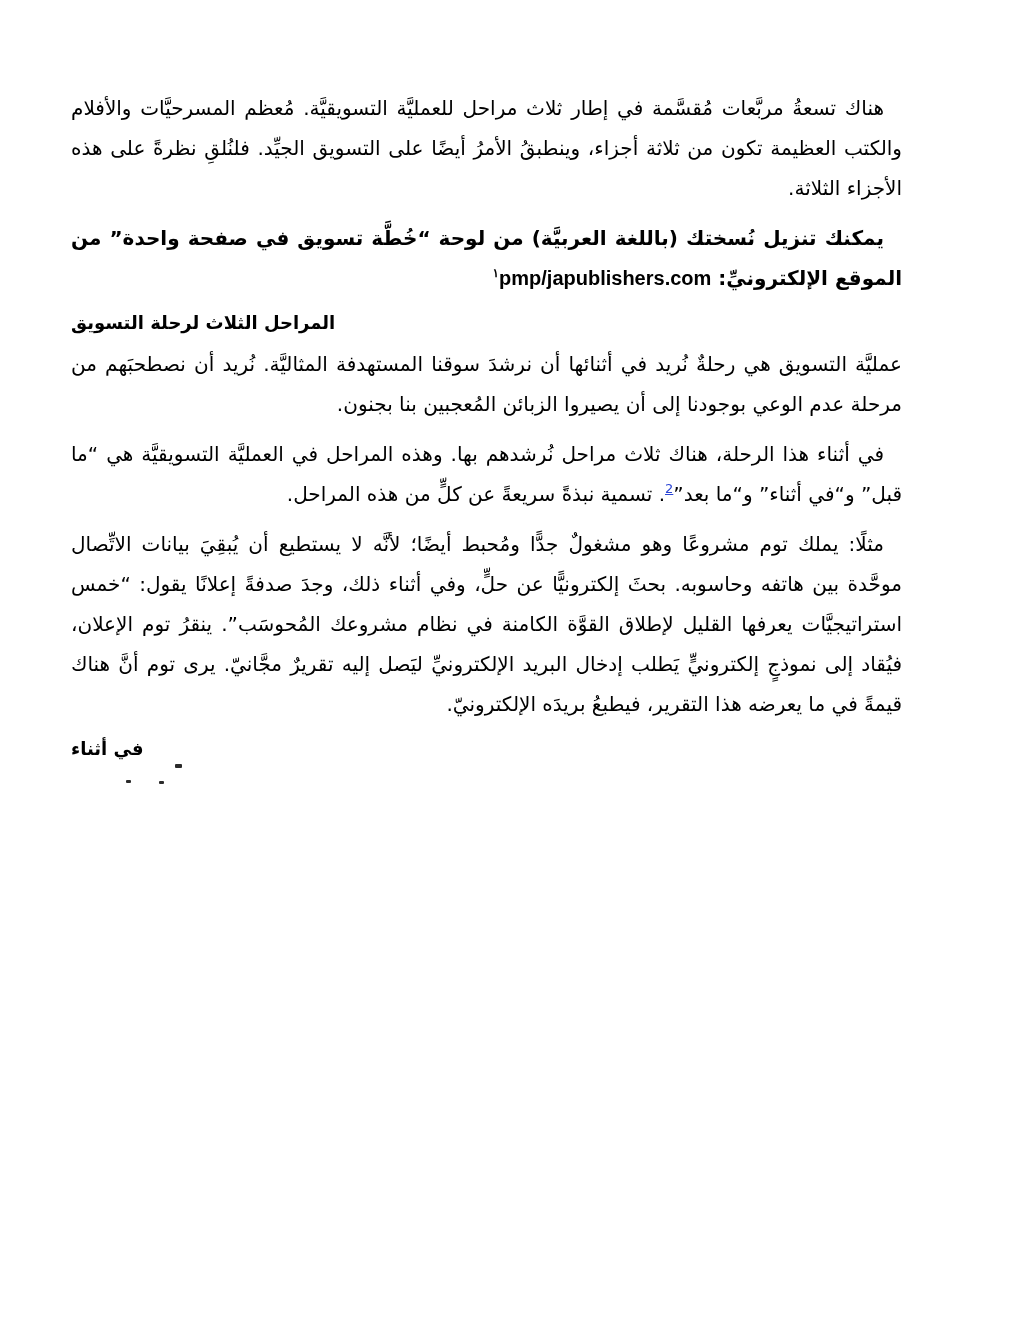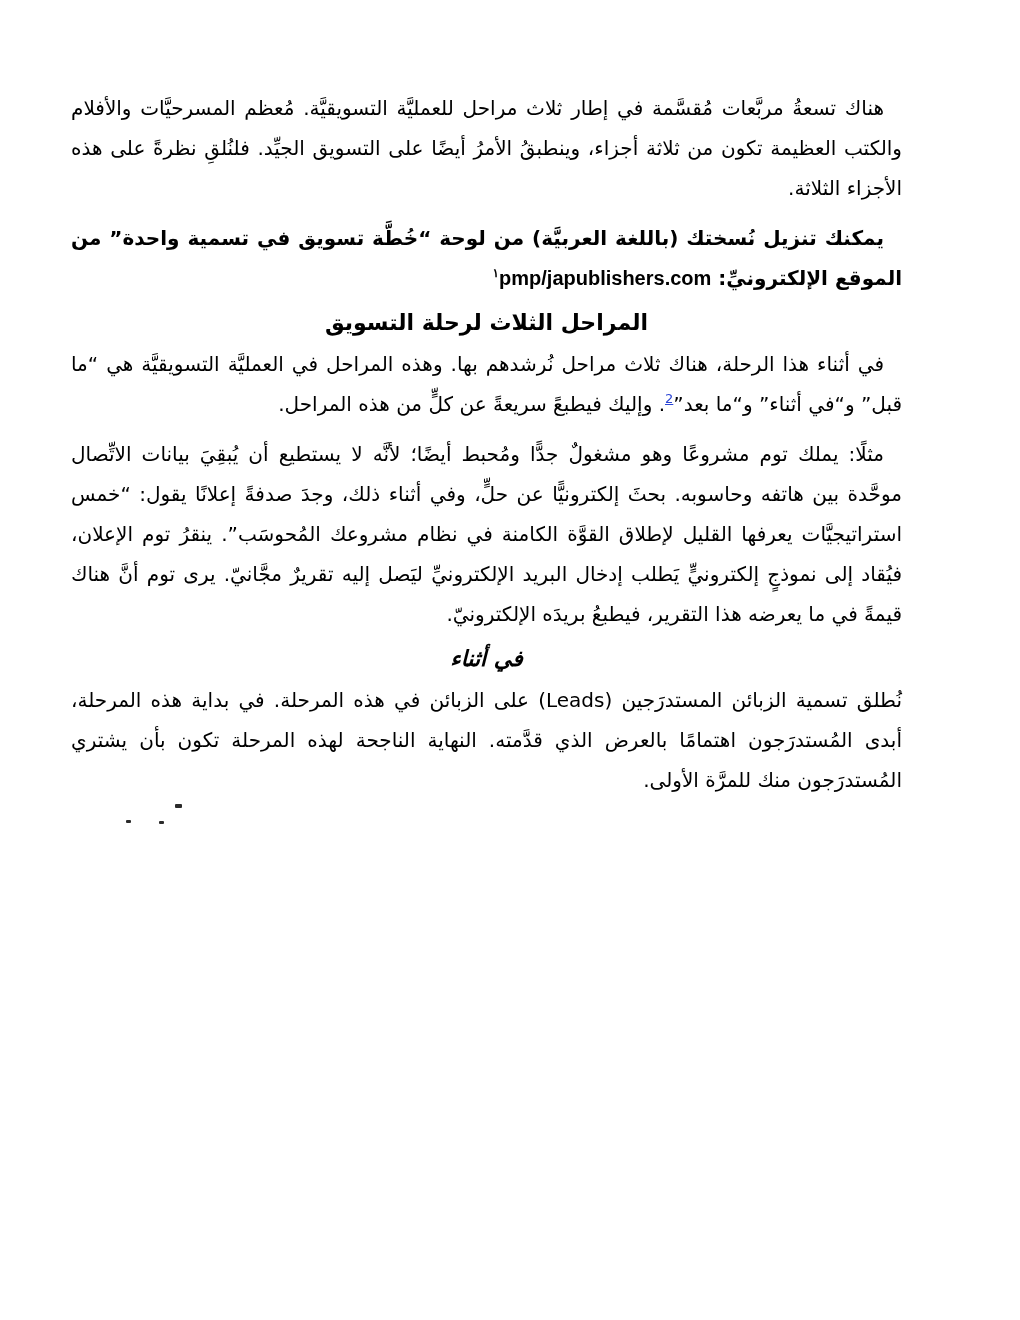--- a/index.html
+++ b/index.html
@@ -52,63 +52,63 @@
     font-size: 13px;
     line-height: 0;
     vertical-align: super;
   }
   sup.footlink a {
     color: #2a44d4;
     text-decoration: underline;
     cursor: pointer;
   }
   h2.sec-heading {
-    font-size: 22px;
+    font-size: 18px;
     line-height: 30px;
     font-weight: bold;
     margin: 0 0 6px 0;
     color: #000000;
-    text-align: center;
+    text-align: left;
   }
   .h1-space { margin-top: 40px; }
   .h2-space { margin-top: 30px; }
-  .h3-space { margin-top: 26px; font-style: italic; }
+  .h3-space { margin-top: 26px; }
   .quote-gap { margin-bottom: 40px; }
   
   .artifact-dots { position: relative; height: 30px; }
   .artifact-dots i {
     position: absolute;
     background: #2b2b2b;
     border-radius: 1px;
   }
   .artifact-dots i.d1 { left: 104px; top: -6px; width: 7px; height: 4px; }
   .artifact-dots i.d2 { left: 55px;  top: 10px; width: 5px; height: 3px; }
   .artifact-dots i.d3 { left: 88px;  top: 11px; width: 5px; height: 3px; }
 </style>
 </head>
 <body>
 
 <div class="page">
 
   <p class="body-par indent">هناك تسعةُ مربَّعات مُقسَّمة في إطار ثلاث مراحل للعمليَّة التسويقيَّة. مُعظم المسرحيَّات والأفلام والكتب العظيمة تكون من ثلاثة أجزاء، وينطبقُ الأمرُ أيضًا على التسويق الجيِّد. فلنُلقِ نظرةً على هذه الأجزاء الثلاثة.</p>
 
-  <p class="body-par indent download-note quote-gap"><span>يمكنك تنزيل نُسختك (باللغة العربيَّة) من لوحة “خُطَّة تسويق في تسمية واحدة” من الموقع الإلكترونيِّ: </span><span class="url-run" dir="ltr"><sup class="footmark">١</sup><span>pmp/japublishers.com</span></span></p>
+  <p class="body-par indent download-note quote-gap"><span>يمكنك تنزيل نُسختك (باللغة العربيَّة) من لوحة “خُطَّة تسويق في صفحة واحدة” من الموقع الإلكترونيِّ: </span><span class="url-run" dir="ltr"><sup class="footmark">١</sup><span>pmp/japublishers.com</span></span></p>
 
   <h2 class="sec-heading h1-space">المراحل الثلاث لرحلة التسويق</h2>
 
+  <p class="body-par">عمليَّة التسويق هي رحلةٌ نُريد في أثنائها أن نرشدَ سوقنا المستهدفة المثاليَّة. نُريد أن نصطحبَهم من مرحلة عدم الوعي بوجودنا إلى أن يصيروا الزبائن المُعجبين بنا بجنون.</p>
 
-  <p class="body-par indent"><span>في أثناء هذا الرحلة، هناك ثلاث مراحل نُرشدهم بها. وهذه المراحل في العمليَّة التسويقيَّة هي “ما قبل” و“في أثناء” و“ما بعد”</span><sup class="footlink"><a>2</a></sup><span>. وإليك فيطبعً سريعةً عن كلٍّ من هذه المراحل.</span></p>
+  <p class="body-par indent"><span>في أثناء هذا الرحلة، هناك ثلاث مراحل نُرشدهم بها. وهذه المراحل في العمليَّة التسويقيَّة هي “ما قبل” و“في أثناء” و“ما بعد”</span><sup class="footlink"><a>2</a></sup><span>. تسمية نبذةً سريعةً عن كلٍّ من هذه المراحل.</span></p>
 
 
 
   <p class="body-par indent">مثلًا: يملك توم مشروعًا وهو مشغولٌ جدًّا ومُحبط أيضًا؛ لأنَّه لا يستطيع أن يُبقِيَ بيانات الاتِّصال موحَّدة بين هاتفه وحاسوبه. بحثَ إلكترونيًّا عن حلٍّ، وفي أثناء ذلك، وجدَ صدفةً إعلانًا يقول: “خمس استراتيجيَّات يعرفها القليل لإطلاق القوَّة الكامنة في نظام مشروعك المُحوسَب”. ينقرُ توم الإعلان، فيُقاد إلى نموذجٍ إلكترونيٍّ يَطلب إدخال البريد الإلكترونيِّ ليَصل إليه تقريرٌ مجَّانيّ. يرى توم أنَّ هناك قيمةً في ما يعرضه هذا التقرير، فيطبعُ بريدَه الإلكترونيّ.</p>
 
   <h2 class="sec-heading h3-space">في أثناء</h2>
 
-  <p class="body-par">نُطلق تسمية الزبائن المستدرَجين (Leads) على الزبائن في هذه المرحلة. في بداية هذه المرحلة، أبدى المُستدرَجون اهتمامًا بالعرض الذي قدَّمته. النهاية الناجحة لهذه المرحلة تكون بأن يشتري المُستدرَجون منك للمرَّة الأولى.</p>
 
 
   <div class="artifact-dots">
     <i class="d1"></i>
       <i class="d2"></i>
       <i class="d3"></i>
   </div>
 
 </div>
 

